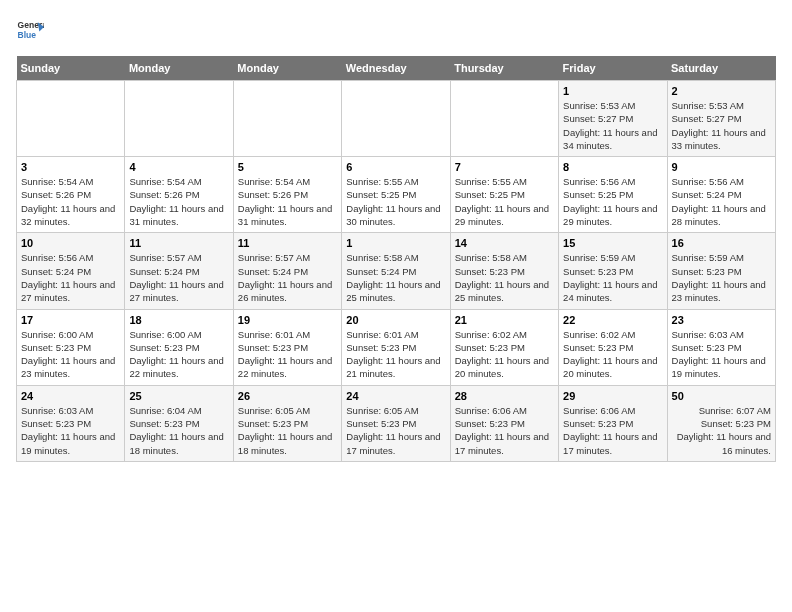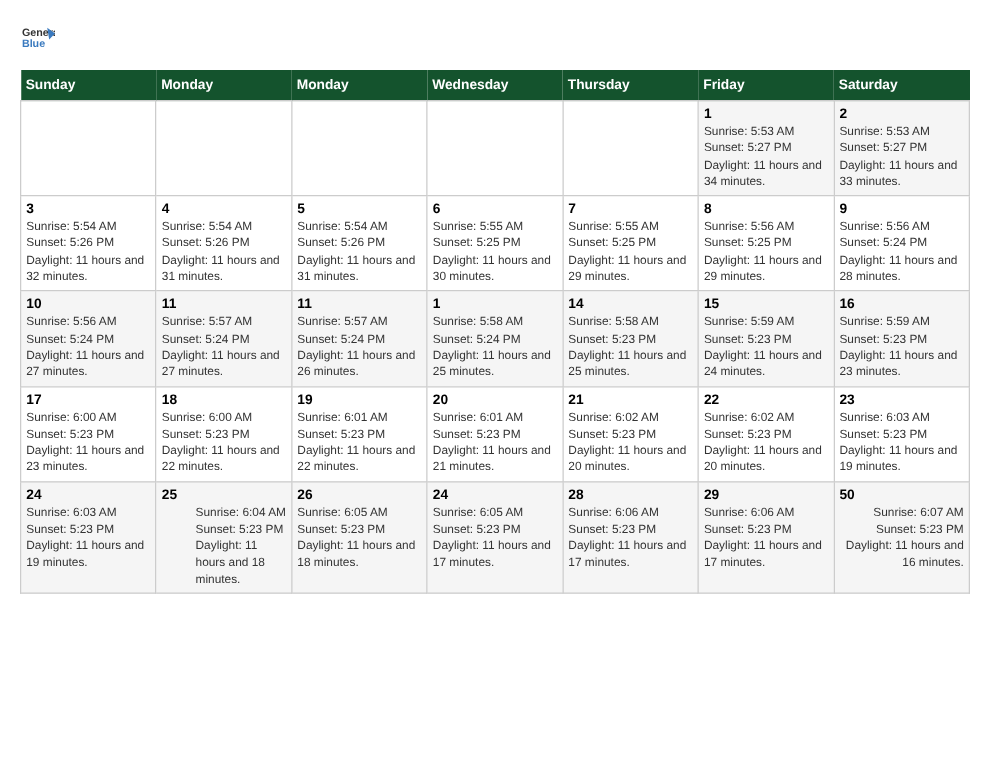--- a/index.html
+++ b/index.html
@@ -37,21 +37,21 @@
       font-size: 14px;
       font-weight: normal;
       color: #555;
     }
     table {
       width: 100%;
       border-collapse: collapse;
       font-size: 10.5px;
     }
     thead th {
-      background: #14532d;
+      background: #737373;
       color: #fff;
       padding: 6px 4px;
       text-align: left;
       font-size: 11px;
       font-weight: bold;
     }
     tbody td {
       border: 1px solid #ccc;
       vertical-align: top;
       padding: 4px;
@@ -262,21 +262,21 @@
       </tr>
       <tr>
         <td>
           <span class="day-num">24</span>
           <div class="day-info" style="white-space: pre-line;">Sunrise: 6:03 AM
 Sunset: 5:23 PM
 Daylight: 11 hours and 19 minutes.</div>
         </td>
         <td>
           <span class="day-num">25</span>
-          <div class="day-info" style="white-space: pre-line; margin-left: 27px;">Sunrise: 6:04 AM
+          <div class="day-info" style="white-space: pre-line;">Sunrise: 6:04 AM
 Sunset: 5:23 PM
 Daylight: 11 hours and 18 minutes.</div>
         </td>
         <td>
           <span class="day-num">26</span>
           <div class="day-info" style="white-space: pre-line;">Sunrise: 6:05 AM
 Sunset: 5:23 PM
 Daylight: 11 hours and 18 minutes.</div>
         </td>
         <td>

